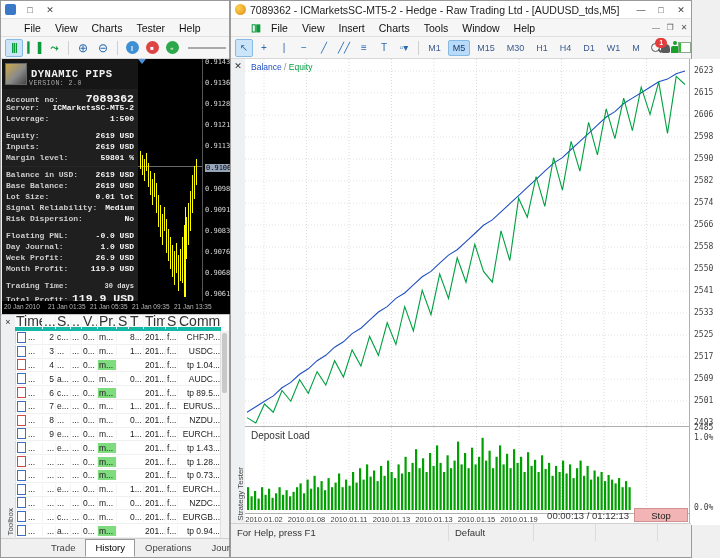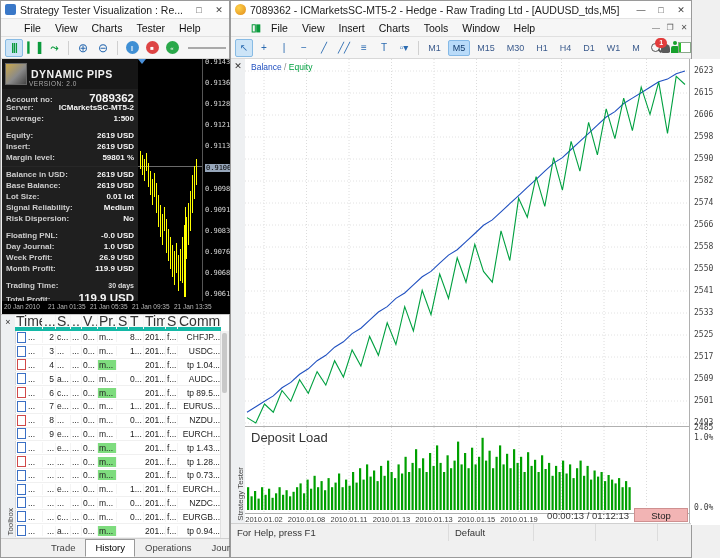--- a/index.html
+++ b/index.html
@@ -26,21 +26,21 @@
   #lc-plot{position:absolute;left:0;top:0;width:200px;height:242px;}
   .lc-bar{position:absolute;width:1px;background:#ffff00;}
   #lc-priceline{position:absolute;left:0;width:200px;height:1px;background:#6a6a6a;}
   #lc-marker{position:absolute;top:0;width:0;height:0;border-left:4px solid transparent;border-right:4px solid transparent;border-top:5px solid #4a90d9;}
   #lc-scale{position:absolute;left:200px;top:0;width:28px;height:242px;border-left:1px solid #555;}
   .lc-tick{position:absolute;left:2px;font-size:7px;color:#d8d8d8;font-family:"DejaVu Sans Mono",monospace;white-space:nowrap;}
   .lc-tick.cur{background:#96a6ba;color:#000;padding:0 1px;}
   #lw-timeaxis{position:absolute;left:1px;top:300px;width:228px;height:13px;background:#000;overflow:hidden;}
   .lc-time{position:absolute;top:2px;font-size:6.5px;color:#b8b8b8;white-space:nowrap;}
   
-  #ea{position:absolute;left:0;top:0;width:136px;height:246px;background:rgba(34,34,34,0.92);color:#eee;}
+  #ea{position:absolute;left:0;top:0;width:136px;height:246px;background:rgba(34,34,34,0.92);color:#eee;font-family:Liberation Mono, monospace;}
   #ea-head{height:30px;background:#161616;display:flex;align-items:center;padding:2px 3px;box-sizing:border-box;}
   #ea-logo{width:20px;height:20px;margin-right:4px;background:linear-gradient(135deg,#caa84a 0%,#8a8a8a 55%,#444 100%);border:1px solid #666;flex:0 0 auto;}
   #ea-title{font-size:10.5px;font-weight:bold;letter-spacing:0.5px;color:#f2f2f2;white-space:nowrap;}
   #ea-version{position:absolute;left:27px;top:21px;font-size:6.5px;color:#aaa;letter-spacing:0.5px;}
   #ea-rows{padding:3px 4px 0 4px;}
   .ea-row{display:flex;justify-content:space-between;align-items:baseline;height:11px;}
   .ea-row.gap{margin-top:6px;}
   .ea-lbl{font-size:8px;font-weight:bold;color:#cdcdcd;white-space:nowrap;}
   .ea-val{font-size:8px;font-weight:bold;color:#f5f5f5;white-space:nowrap;}
   .ea-val.big{font-size:11.5px;}
@@ -78,21 +78,21 @@
   #rw-strip{position:absolute;left:0;top:58px;width:14px;height:466px;background:#eef0f2;border-right:1px solid #d8d8d8;}
   #rw-close{position:absolute;left:1px;top:1px;width:12px;height:12px;font-size:9px;color:#333;text-align:center;line-height:12px;}
   #rw-strip-label{position:absolute;left:0;bottom:4px;width:14px;font-size:8px;color:#444;writing-mode:vertical-lr;transform:rotate(180deg);}
   #rw-chart{position:absolute;left:14px;top:58px;width:444px;height:466px;background:#fff;}
   #rw-plot{position:absolute;left:0;top:0;width:444px;height:367px;}
   #rw-legend{position:absolute;left:6px;top:3px;font-size:8.5px;z-index:5;}
   #rw-legend .bal{color:#2050c0;}
   #rw-legend .sep{color:#888;}
   #rw-legend .eq{color:#00a040;}
   #rw-deposit{position:absolute;left:0;top:367px;width:444px;height:87px;border-top:1px solid #b0b0b0;}
-  #dep-label{position:absolute;left:6px;top:3px;font-size:13px;color:#333;z-index:5;}
+  #dep-label{position:absolute;left:6px;top:3px;font-size:10px;color:#333;z-index:5;}
   #rw-xaxis{position:absolute;left:0;top:454px;width:444px;height:12px;border-top:1px solid #b0b0b0;background:#fff;}
   .rx-lbl{position:absolute;top:1px;font-size:7.5px;color:#404040;white-space:nowrap;transform:translateX(-50%);}
   #rw-scale{position:absolute;left:458px;top:58px;width:31px;height:466px;background:#fff;border-left:1px solid #b0b0b0;}
   .ry-lbl{position:absolute;left:4px;font-size:8px;color:#404040;font-family:"DejaVu Sans Mono",monospace;white-space:nowrap;}
   
   #tester-tabs{position:absolute;left:0;bottom:34px;width:100%;height:16px;background:#f0f0f0;border-top:1px solid #c8c8c8;display:flex;align-items:flex-end;font-size:9.5px;color:#555;box-sizing:border-box;padding-left:16px;}
   #elapsed{position:absolute;right:62px;bottom:36px;font-size:9.5px;color:#333;}
   #stop-btn{position:absolute;right:3px;bottom:35px;width:54px;height:14px;background:#f2b4b4;border:1px solid #cf9090;font-size:9.5px;color:#222;text-align:center;line-height:13px;box-sizing:border-box;}
   #statusbar{position:absolute;left:0;bottom:16px;width:100%;height:18px;background:#f0f0f0;border-top:1px solid #d0d0d0;display:flex;font-size:9.5px;color:#333;box-sizing:border-box;}
   .st-cell{border-right:1px solid #dcdcdc;padding:3px 6px;box-sizing:border-box;white-space:nowrap;overflow:hidden;}
@@ -114,21 +114,20 @@
   .slider-line{width:38px;height:2px;background:#aaa;margin-left:6px;}
 </style>
 </head>
 <body>
 
 <div id="stage">
 
   <div class="window" id="lw">
     <div class="titlebar">
       <div class="app-icon" style="background:#3a78c8;"></div>
-      <div class="tb-title">Strategy Tester Visualization : Re...</div>
       <div class="winbtns">
         <div class="winbtn">□</div>
         <div class="winbtn">✕</div>
       </div>
     </div>
     <div class="menubar" id="lw-menu">
         <span class="menu-item">File</span>
         <span class="menu-item">View</span>
         <span class="menu-item">Charts</span>
         <span class="menu-item">Tester</span>
@@ -230,21 +229,21 @@
             </div>
             <div class="ea-row">
               <span class="ea-lbl">Leverage:</span>
               <span class="ea-val">1:500</span>
             </div>
             <div class="ea-row gap">
               <span class="ea-lbl">Equity:</span>
               <span class="ea-val">2619 USD</span>
             </div>
             <div class="ea-row">
-              <span class="ea-lbl">Insert:</span>
+              <span class="ea-lbl">Inputs:</span>
               <span class="ea-val">2619 USD</span>
             </div>
             <div class="ea-row">
               <span class="ea-lbl">Margin level:</span>
               <span class="ea-val">59801 %</span>
             </div>
             <div class="ea-row gap">
               <span class="ea-lbl">Balance in USD:</span>
               <span class="ea-val">2619 USD</span>
             </div>

